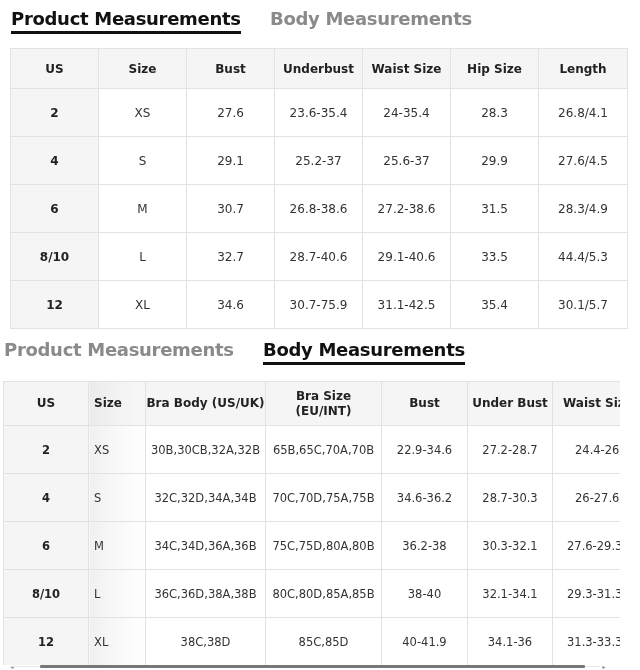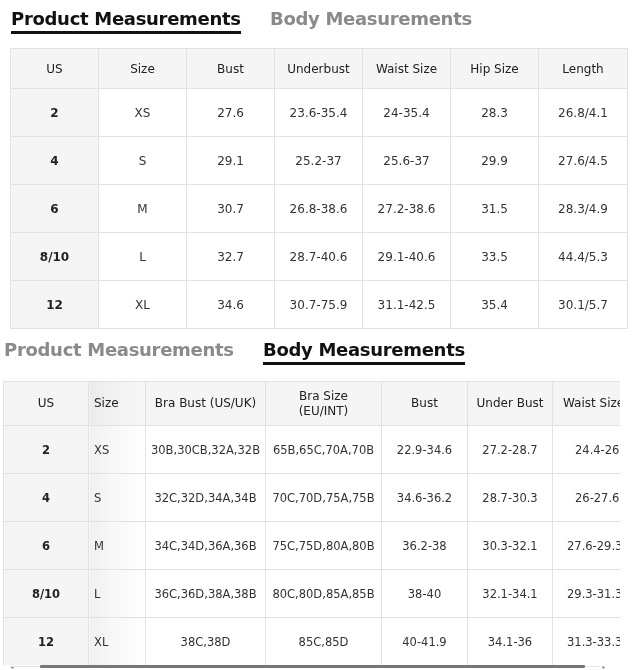--- a/index.html
+++ b/index.html
@@ -14,21 +14,21 @@
 
   #tabs1 { left: 10px; top: 8px; width: 630px; }
   #tabs1 .t0 { left: 1px; }
   #tabs1 .t1 { left: 260px; }
   #tabs2 { left: 3px; top: 339px; width: 630px; }
   #tabs2 .t0 { left: 1px; }
   #tabs2 .t1 { left: 260px; }
 
   table { border-collapse: collapse; table-layout: fixed; position: absolute; }
   td, th { border: 1px solid #e2e2e2; text-align: center; vertical-align: middle; font-size: 12px; white-space: nowrap; overflow: hidden; }
-  th { font-weight: normal; color: #222; background: #f5f5f5; }
+  th { font-weight: bold; color: #222; background: #f5f5f5; }
   td { color: #333; background: #fff; font-weight: normal; }
   td.first { font-weight: bold; background: #f5f5f5; color: #222; }
 
   #table1 { left: 10px; top: 48px; width: 617px; }
   #table1 th { height: 40px; }
   #table1 td { height: 48px; }
 
   .clip2 { position: absolute; left: 3px; top: 381px; width: 617px; height: 284px; overflow: hidden; }
   #table2 { left: 0; top: 0; width: 680px; }
   #table2 th { height: 44px; line-height: 15px; }
@@ -134,21 +134,21 @@
         <col style="width:120px">
         <col style="width:116px">
         <col style="width:86px">
         <col style="width:85px">
         <col style="width:131px">
     </colgroup>
     <thead>
       <tr>
         <th>US</th>
         <th class="sizecol">Size</th>
-        <th>Bra Bust (US/UK)</th>
+        <th>Bra Body (US/UK)</th>
         <th style="white-space:pre-line;">Bra Size
 (EU/INT)</th>
         <th>Bust</th>
         <th>Under Bust</th>
         <th style="text-align:left;padding-left:10px;">Waist Size</th>
       </tr>
     </thead>
     <tbody>
       <tr>
         <td class="first">2</td>

